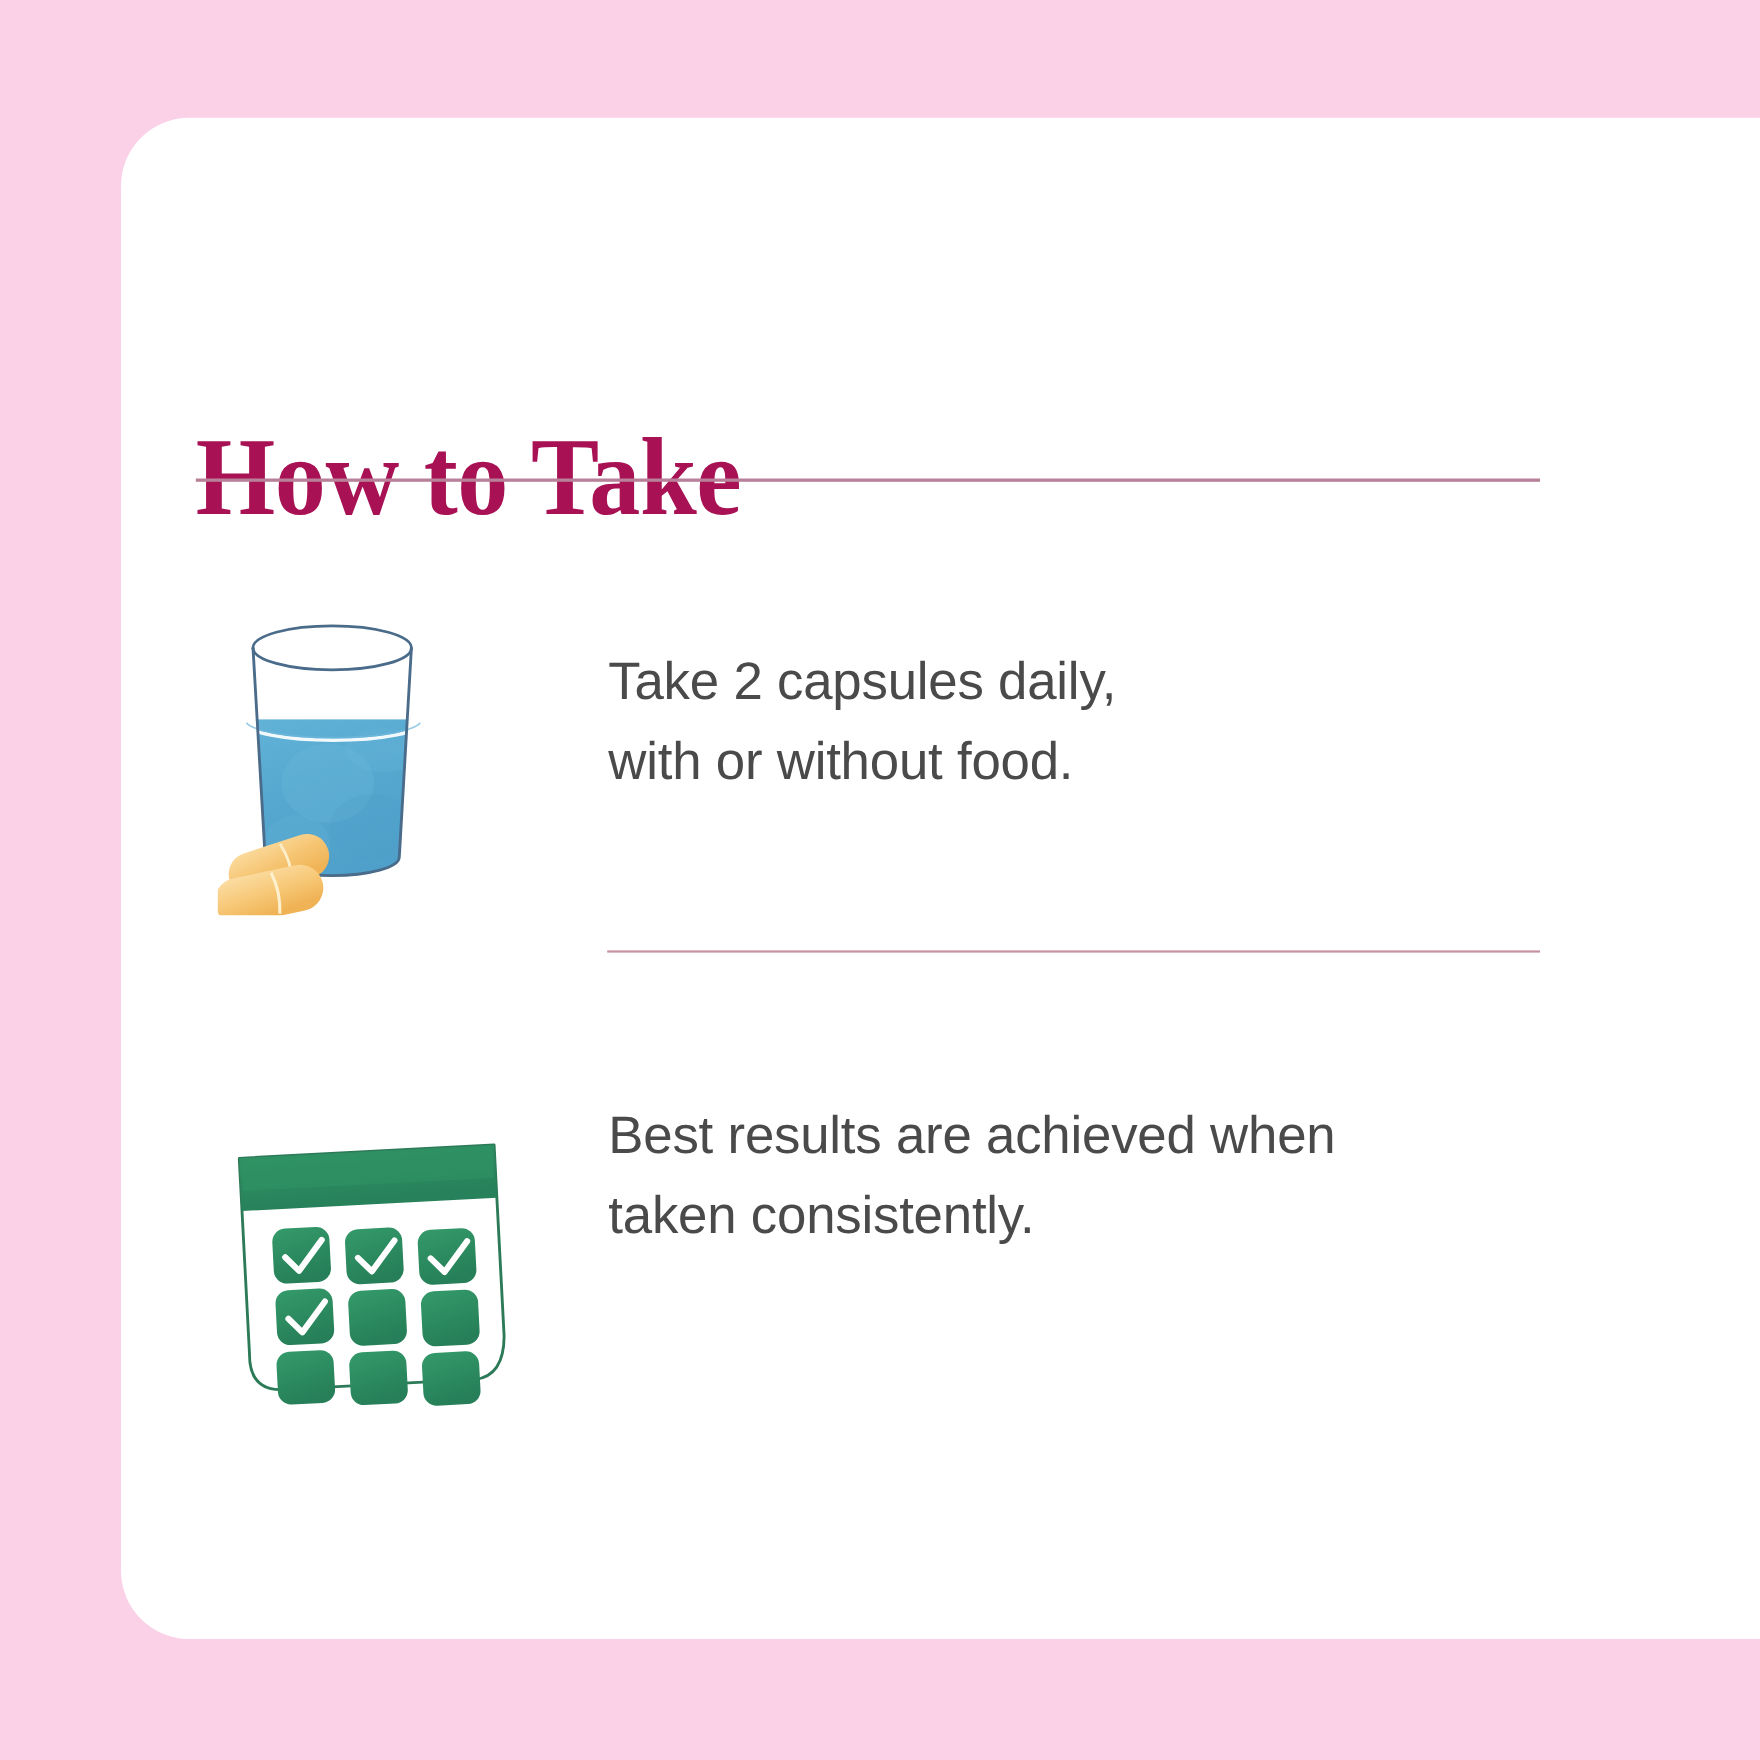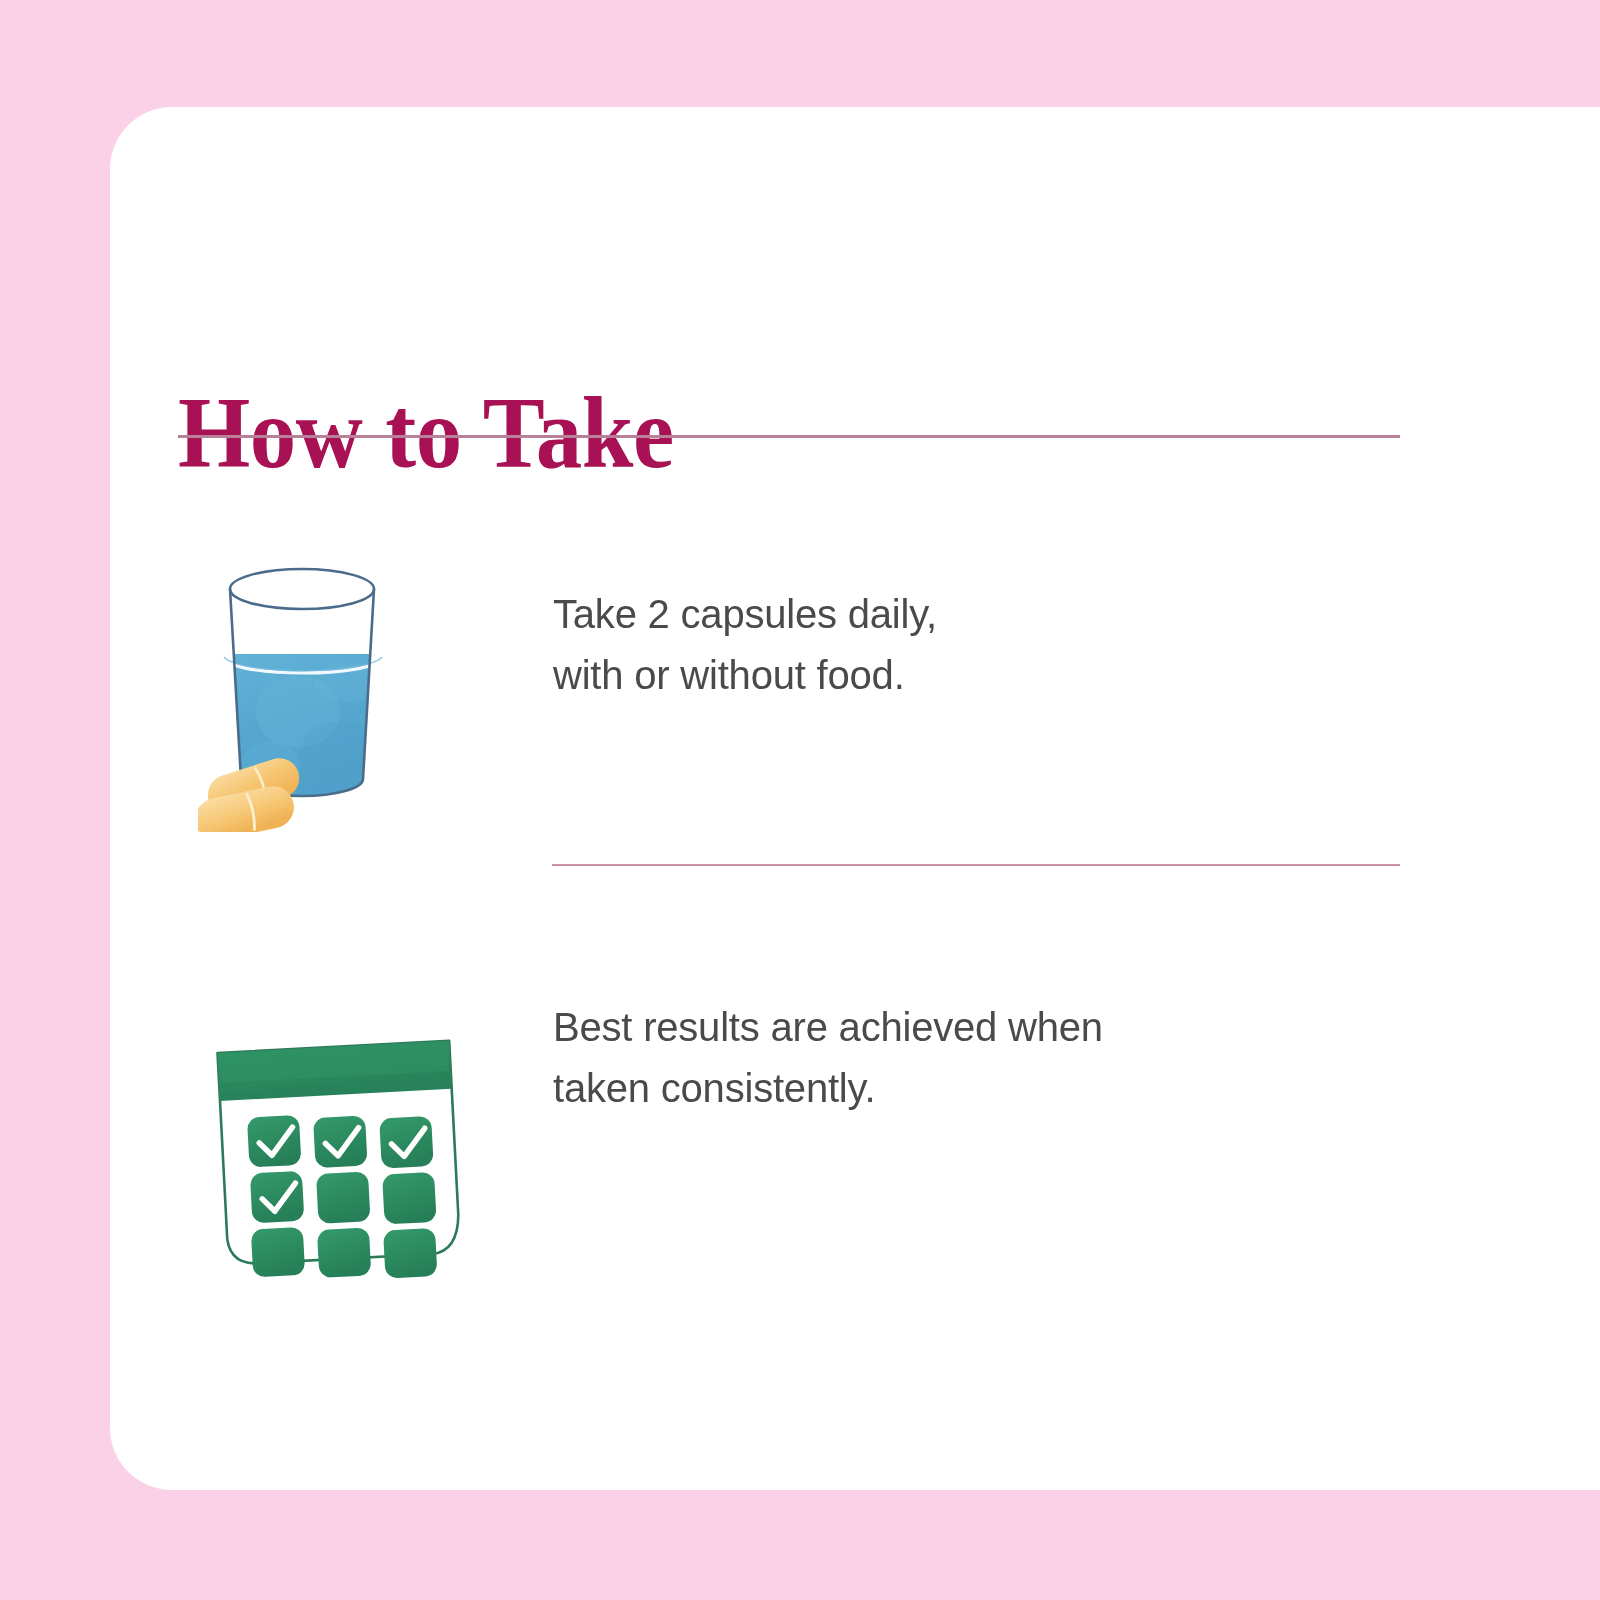--- a/index.html
+++ b/index.html
@@ -69,21 +69,21 @@
 
   .row-icon {
     position: absolute;
     left: 0;
     top: 0;
   }
 
   .row-text {
     position: absolute;
     left: 443px;
-    font-size: 40px;
+    font-size: 48px;
     line-height: 1.52;
     color: #4a4a4a;
     white-space: pre-line;
     letter-spacing: -0.2px;
   }
   .row-dose .row-text { top: 22px; }
   .row-cal  .row-text { top: 90px; }
 
   .section-rule {
     position: absolute;

